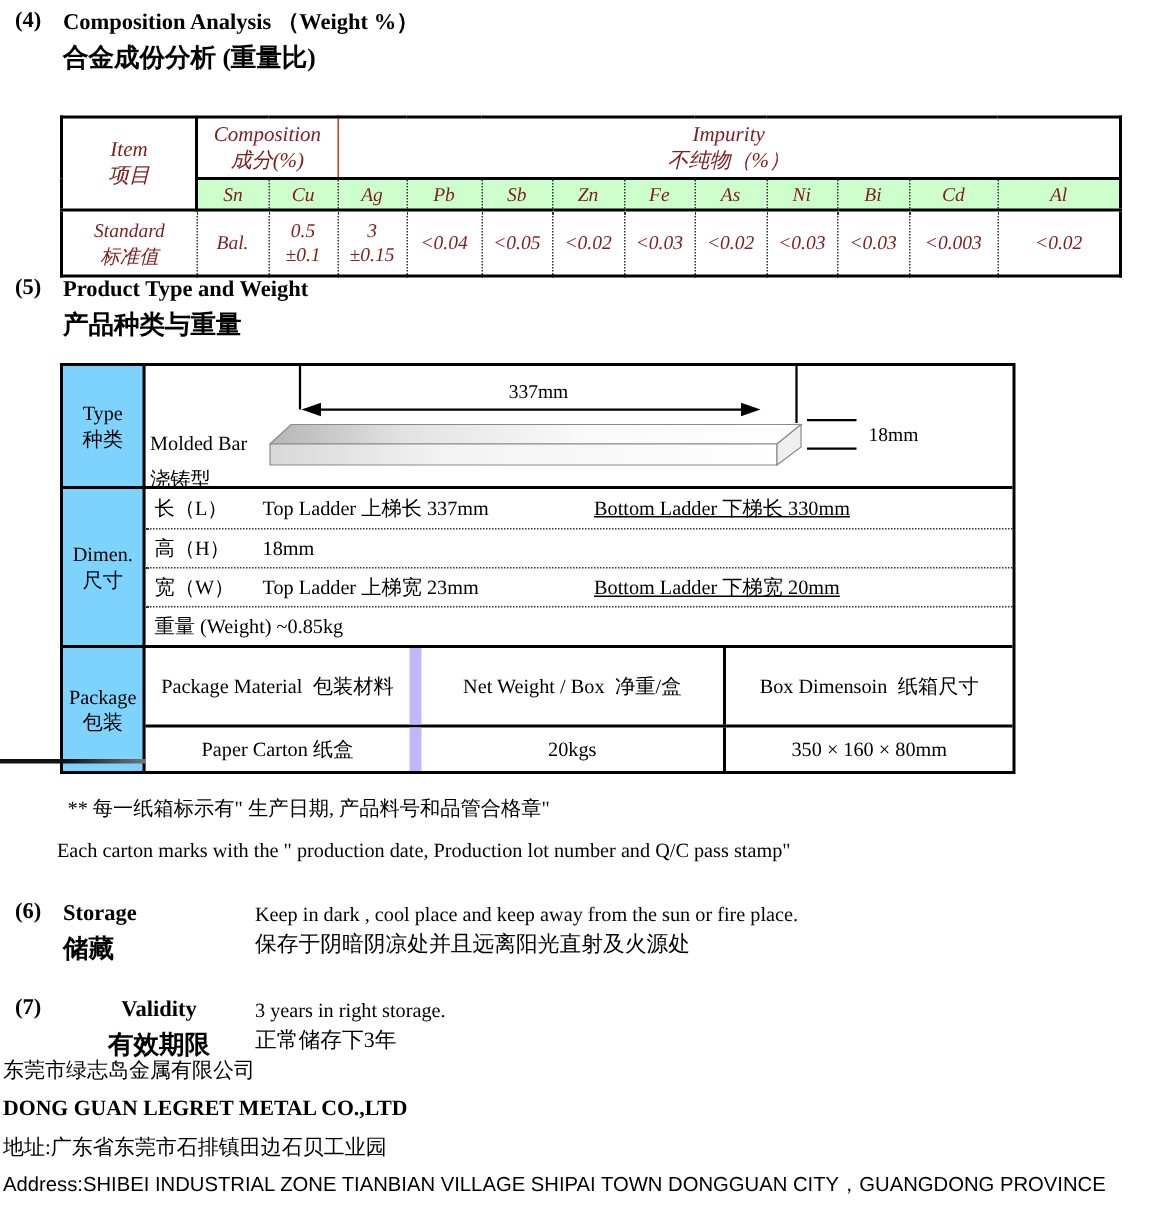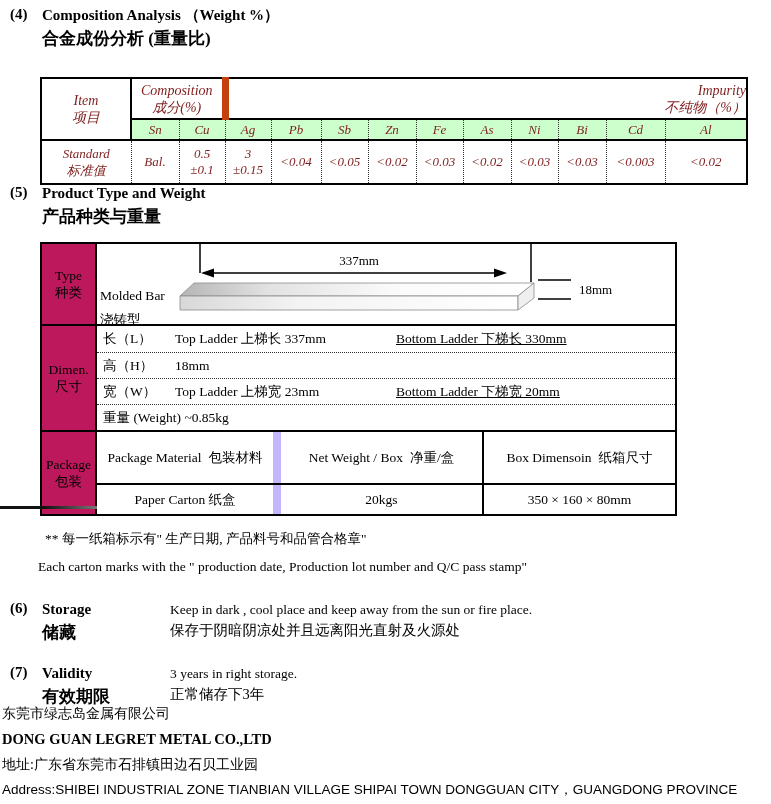--- a/index.html
+++ b/index.html
@@ -13,33 +13,33 @@
   .sec-title .zh { font-weight: bold; font-size: 17px; line-height: 23px; margin-top: 2px; }
 
   
   #table1 { position: absolute; top: 77px; left: 40px; width: 708px;
             border-collapse: collapse; table-layout: fixed;
             border: 2px solid #000; font-style: italic; color: #7f1d1d; }
   #table1 td { padding: 0; text-align: center; vertical-align: middle; }
   #table1 .r1 td { height: 41px; font-size: 14px; }
   #table1 .hdr2line div { line-height: 17px; }
   #table1 .item-cell { border-right: 2px solid #000; border-bottom: 2px solid #000; }
-  #table1 .comp-cell { border-right: 7px solid #c2410c; border-bottom: 2px solid #000; }
-  #table1 .imp-cell  { border-bottom: 2px solid #000; text-align: right; }
+  #table1 .comp-cell { border-right: 1px solid #c2410c; border-bottom: 2px solid #000; }
+  #table1 .imp-cell  { border-bottom: 2px solid #000; }
   #table1 .r2 td { height: 21px; background: #ccffcc; font-size: 13px;
                    border-bottom: 2px solid #000; }
   #table1 .r2 td + td { border-left: 1px dotted #333; }
   #table1 .r3 td { height: 44px; font-size: 13px; }
   #table1 .r3 td + td { border-left: 1px dotted #333; }
   #table1 .v1, #table1 .v2 { line-height: 16px; }
 
   
   #table2 { position: absolute; top: 242px; left: 40px; width: 637px;
             border: 2px solid #000; font-size: 13.5px; background: #fff; }
-  .green-cell { width: 55px; flex: none; background: #be185d; border-right: 2px solid #000;
+  .green-cell { width: 55px; flex: none; background: #7dd3fc; border-right: 2px solid #000;
                 display: flex; flex-direction: column; align-items: center; justify-content: center;
                 text-align: center; line-height: 17px; }
   .t2-flex { display: flex; }
   .type-row { height: 80px; }
   .type-content { position: relative; flex: 1; }
   .molded { position: absolute; left: 3px; top: 32px; line-height: 16px; margin-top: 12px; }
   .molded .zh { margin-top: 8px; }
   .bar-svg { position: absolute; left: 0; top: 0; }
 
   .dimen-section { border-top: 2px solid #000; }
@@ -321,21 +321,21 @@
       <div class="zh">储藏</div>
     </div>
     <div class="text-col">
       <div class="en">Keep in dark , cool place and keep away from the sun or fire place.</div>
       <div class="zh">保存于阴暗阴凉处并且远离阳光直射及火源处</div>
     </div>
   </div>
 
   <div class="sec-head" style="top:664px;">
     <div class="sec-num">(7)</div>
-    <div class="sec-title" style="width:128px;">
+    <div class="sec-title" style="width:128px;text-align:center;">
       <div class="en">Validity</div>
       <div class="zh">有效期限</div>
     </div>
     <div class="text-col">
       <div class="en">3 years in right storage.</div>
       <div class="zh">正常储存下3年</div>
     </div>
   </div>
 
   <div id="footer">

